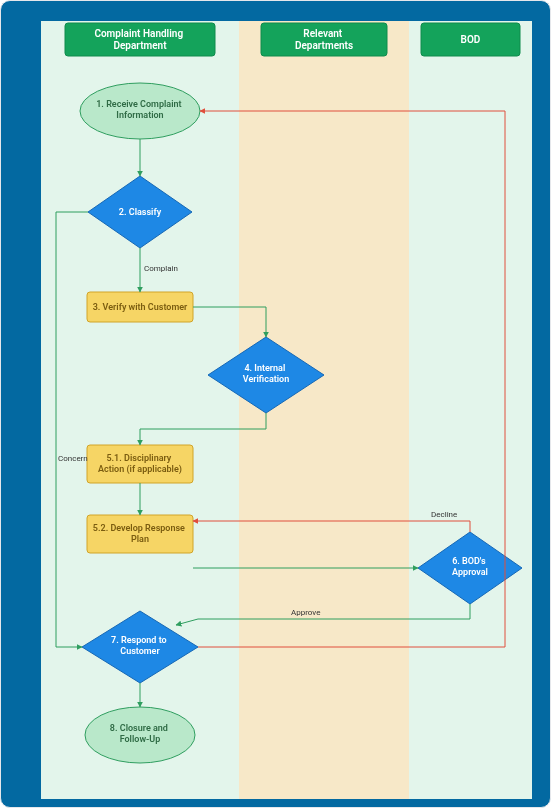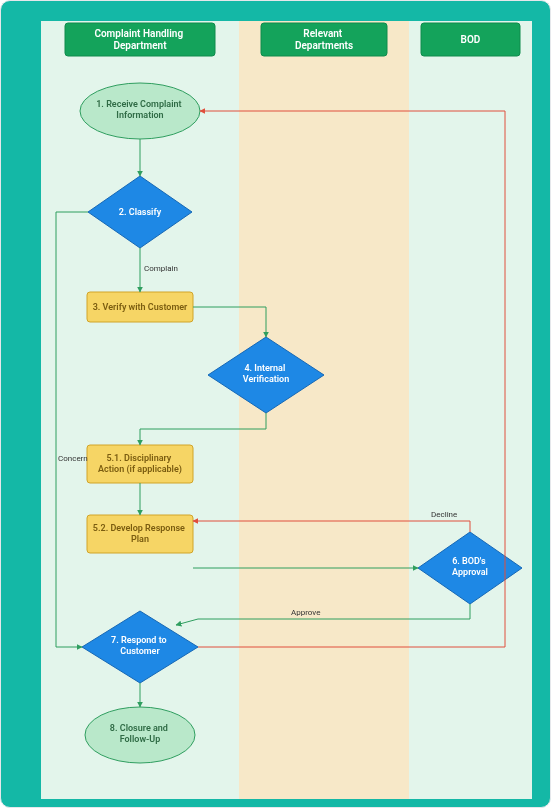--- a/index.html
+++ b/index.html
@@ -9,21 +9,21 @@
     font-family: -apple-system, BlinkMacSystemFont, "Segoe UI", Roboto, Helvetica, Arial, sans-serif;
   }
   .frame {
     box-sizing: border-box;
     width: 551px;
     height: 808px;
     padding: 10px;
     position: relative;
     border: 1px solid #e5e7eb;
     border-radius: 10px;
-    background: #14b8a6;
+    background: #0369a1;
   }
   svg { display:block; }
   .lane-header {
     fill: #14a35b; 
     stroke: #0e8b4c;
   }
   .lane-header-text {
     fill: #ffffff;
     font-size: 10px;
     font-weight: 600;

